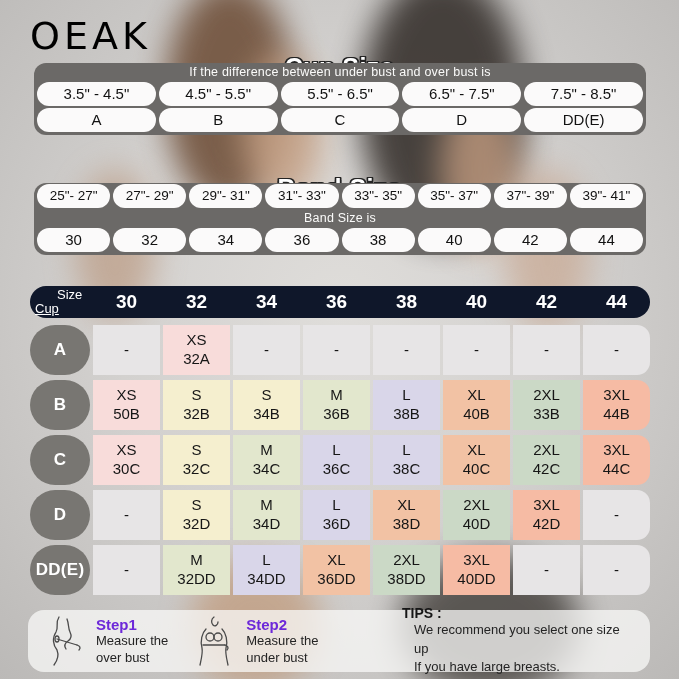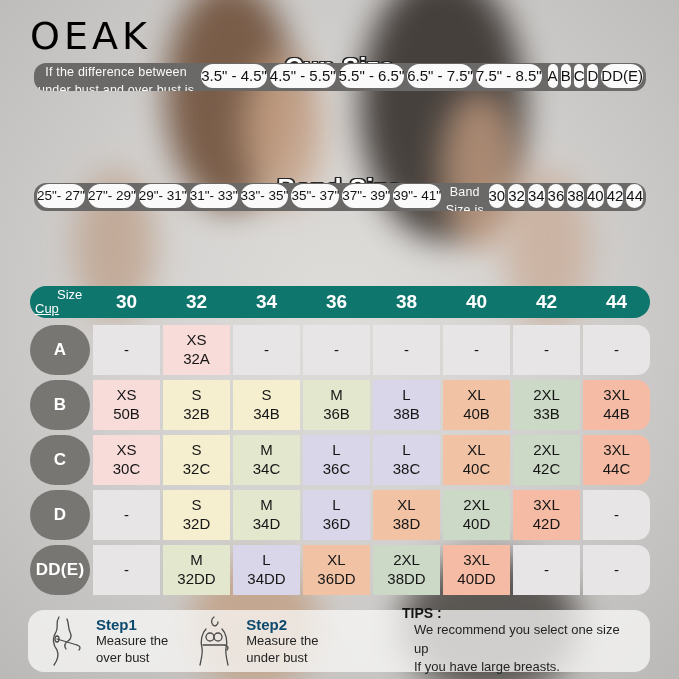--- a/index.html
+++ b/index.html
@@ -45,42 +45,42 @@
                  0 -1.5px 0 #242424, 0 1.5px 0 #242424,
                 -1.5px 0 0 #242424, 1.5px 0 0 #242424;
   }
   .cup-title{top:32px;}
   .band-title{top:153px;}
 
   
   .info-table{
     position:absolute; left:34px; width:612px;
     background:#6b6967; border-radius:12px; overflow:hidden;
-    display:flex; flex-direction:row;
+    display:flex; flex-direction:column;
   }
   .cup-table{top:63px;}
   .band-table{top:183px;}
   .dark-bar{
     height:18px; line-height:18px; text-align:center;
     color:#fbfbfa; font-size:12.5px; letter-spacing:.2px;
   }
   .pill-row{display:flex; gap:3px; padding:1px 3px;}
   .pill{
     flex:1; background:#fbfafa; border-radius:12px;
     height:24px; line-height:24px; text-align:center;
     font-size:15px; font-weight:500; color:#121212; white-space:nowrap;
   }
   .band-table .ranges .pill{font-size:13.5px;}
   .pill-row:last-child{padding-bottom:3px;}
 
   
   .matrix{position:absolute; left:30px; width:620px; top:286px;}
   .matrix-header{
     display:grid; grid-template-columns:60px repeat(8,1fr); gap:3px;
-    background:#0f766e; border-radius:16px; height:32px; align-items:center;
+    background:#0f172a; border-radius:16px; height:32px; align-items:center;
     margin-bottom:7px;
   }
   .corner{position:relative; height:32px;}
   .corner .c-size{position:absolute; top:1px; left:27px; color:#fff; font-size:13px;}
   .corner .c-cup{position:absolute; bottom:2px; left:5px; color:#fff; font-size:13px;text-decoration:underline;}
   .col-h{text-align:center; color:#fff; font-weight:700; font-size:19px;}
   .matrix-row{
     display:grid; grid-template-columns:60px repeat(8,1fr); gap:3px;
     height:50px; margin-bottom:5px;
   }
@@ -96,21 +96,21 @@
   .matrix-row .cell:last-child{border-radius:0 13px 13px 0;}
 
   
   .footer{
     position:absolute; left:28px; width:622px; top:610px; height:62px;
     background:rgba(250,249,248,.74); border-radius:16px;
     display:flex; align-items:center; padding:0 16px; box-sizing:border-box; gap:12px;
   }
   .step-icon{flex:0 0 auto;}
   .step-text{margin-right:14px;}
-  .step-label{font-weight:700; font-size:15px; color:#0c4a6e;}
+  .step-label{font-weight:700; font-size:15px; color:#6d28d9;}
   .step-desc{font-size:13px; color:#242424; line-height:1.25; white-space:pre-line;}
   .tips{margin-left:auto; width:232px;}
   .tips-label{font-weight:700; font-size:14px; color:#161616;}
   .tips-body{font-size:13px; color:#242424; line-height:1.45; white-space:pre-line;margin-left:12px;}
   svg.figure{stroke:#4a4a4a; fill:none; stroke-width:1.3; stroke-linecap:round;}
 </style>
 </head>
 <body>
 
 <div class="page">

